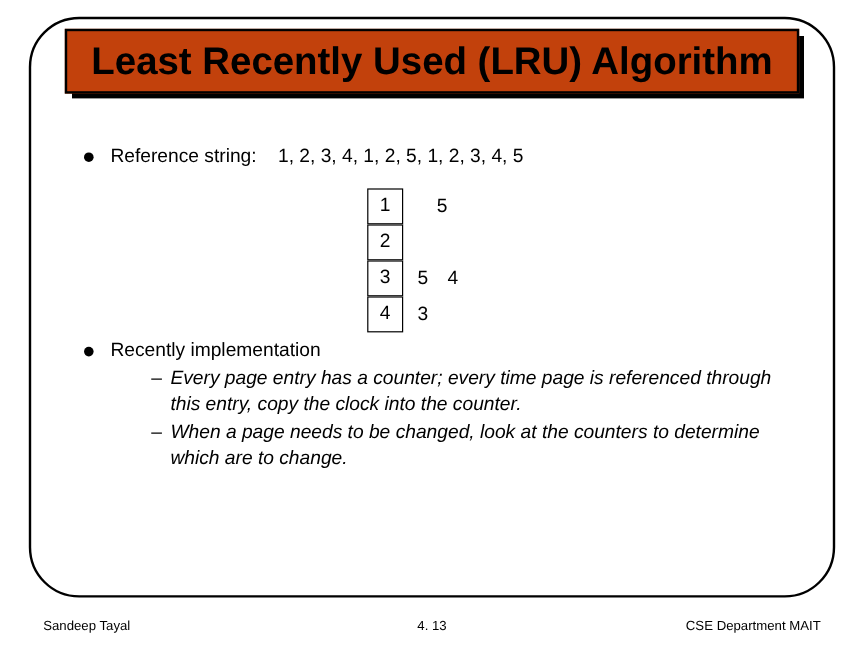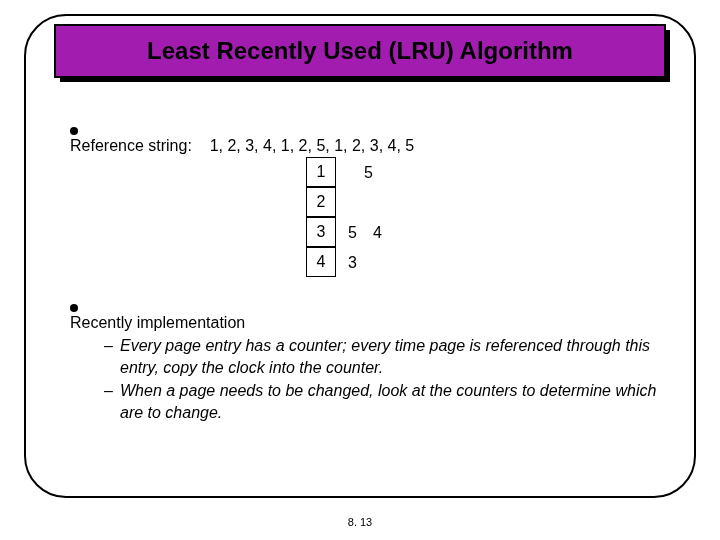--- a/index.html
+++ b/index.html
@@ -31,41 +31,40 @@
   }
   .title-shadow {
     position: absolute;
     top: 6px; left: 6px; right: -4px; bottom: -4px;
     background: #000;
   }
   .title-front {
     position: absolute;
     top: 0; left: 0; right: 0; bottom: 0;
     border: 2px solid #000;
-    background: #a21caf;
+    background: #c2410c;
     display: flex;
     align-items: center;
     justify-content: center;
-    font-size: 24px;
+    font-size: 32px;
     font-weight: bold;
     color: #000;
   }
   .content {
     position: absolute;
     top: 120px;
     left: 70px;
     right: 60px;
     color: #000;
     font-size: 16px;
     line-height: 1.35;
   }
   .bullet {
     display: flex;
     margin-bottom: 10px;
-    flex-direction: column;
   }
   .bullet .dot {
     width: 8px; height: 8px;
     background: #000;
     border-radius: 50%;
     margin-top: 7px;
     margin-right: 14px;
     flex-shrink: 0;
   }
   .bullet .btext { flex: 1; }
@@ -190,14 +189,16 @@
   <div class="frame-row">
     <div class="cell">4</div>
     <div class="side">
       <span>3</span>
       <span></span>
     </div>
   </div>
 </div>
 
 <div class="footer">
-  <div class="mid">8. 13</div>
+  <div class="left">Sandeep Tayal</div>
+  <div class="mid">4. 13</div>
+  <div class="right">CSE Department MAIT</div>
 </div>
 
 </body></html>

